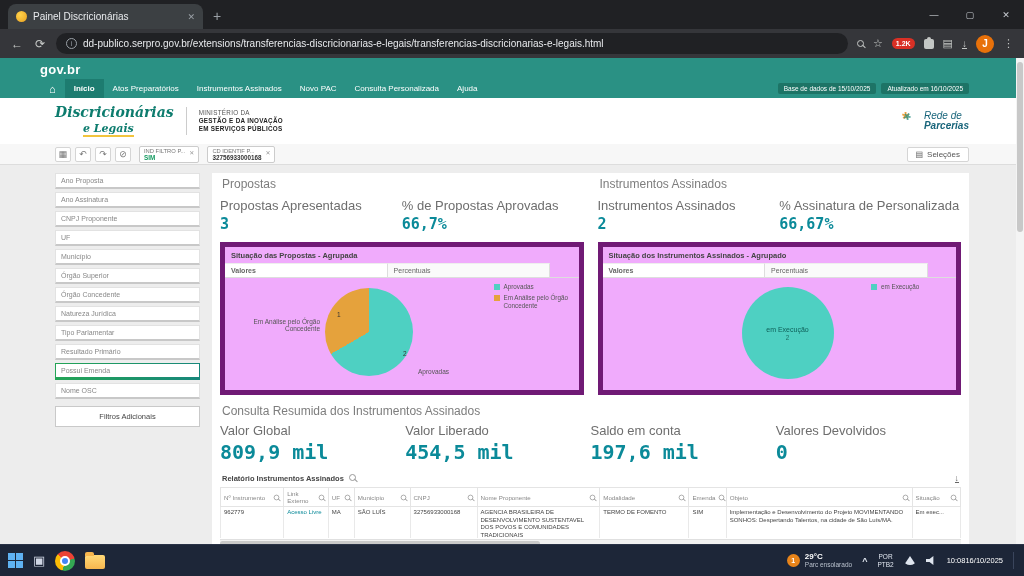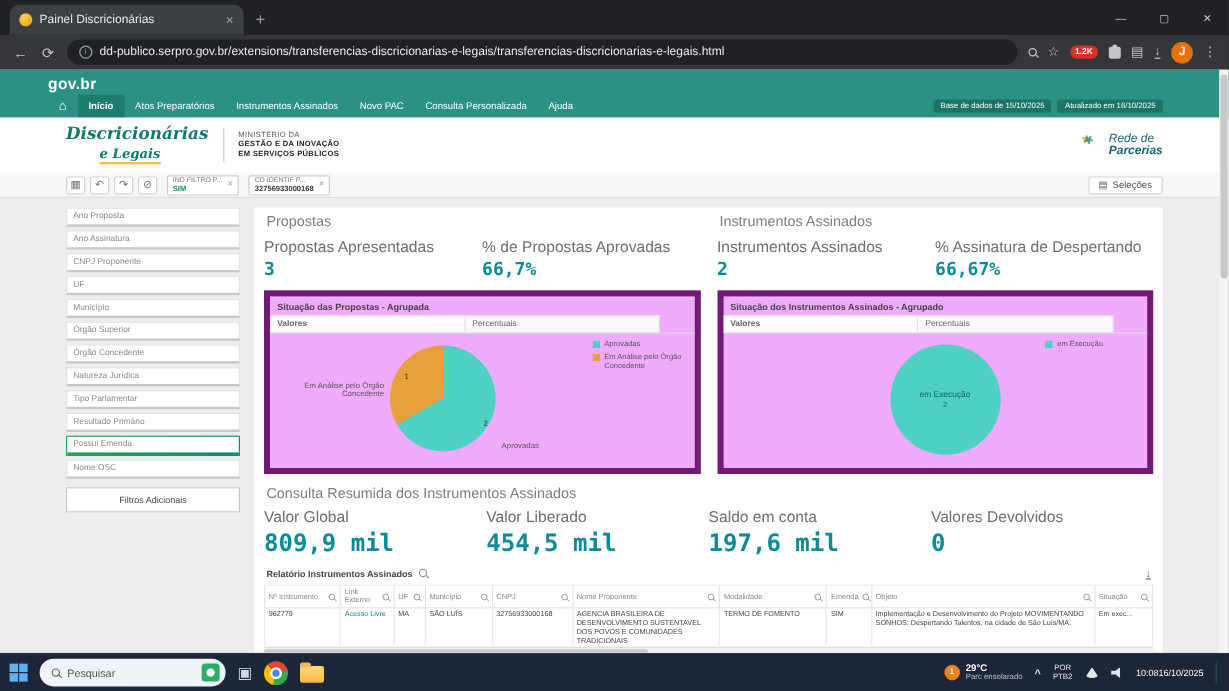--- a/index.html
+++ b/index.html
@@ -293,21 +293,21 @@
               <div class="kpi-label">% de Propostas Aprovadas</div>
               <div class="kpi-value">66,7%</div>
             </div>
           </div>
           <div class="kpis">
             <div class="kpi">
               <div class="kpi-label">Instrumentos Assinados</div>
               <div class="kpi-value">2</div>
             </div>
             <div class="kpi">
-              <div class="kpi-label">% Assinatura de Despertando</div>
+              <div class="kpi-label">% Assinatura de Personalizada</div>
               <div class="kpi-value">66,67%</div>
             </div>
           </div>
         </div>
 
         <div class="halves">
 
           <div class="chart-card">
             <div class="card-title">Situação das Propostas - Agrupada</div>
             <div class="ctabs">
@@ -495,25 +495,20 @@
     </div>
   </div>
 
   <div class="taskbar">
     <div class="start">
         <span></span>
         <span></span>
         <span></span>
         <span></span>
       </div>
-    <div class="tsearch">
-      <span class="mag"></span>
-      <span class="tsearch-text">Pesquisar</span>
-      <span class="tsearch-cam"></span>
-    </div>
     <span class="tb-ic">▣</span>
     <div class="chrome-ic"></div>
     <div class="folder-ic"></div>
     <div class="tb-right">
       <div class="weather">
         <span class="wbadge">1</span>
         <span class="wtxt">
           <span class="wtemp">29°C</span>
           <span class="wdesc">Parc ensolarado</span>
         </span>

